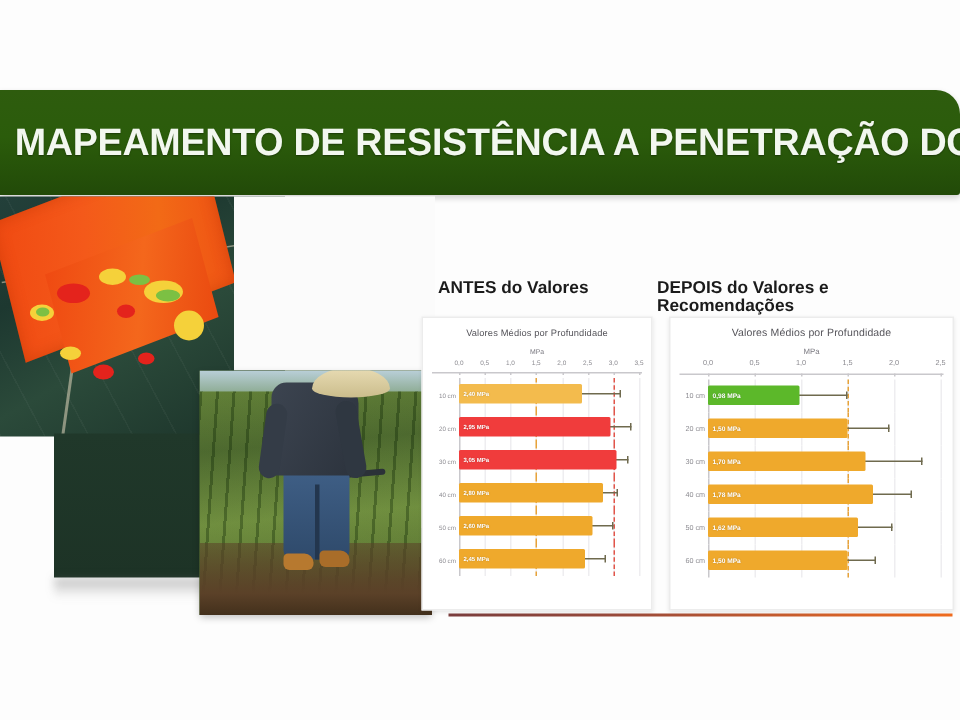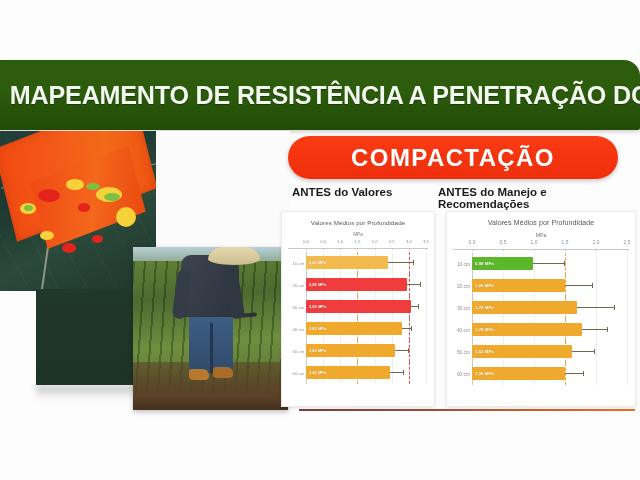--- a/index.html
+++ b/index.html
@@ -226,27 +226,24 @@
     <div class="ph-legs"></div>
     <div class="ph-leg-split"></div>
     <div class="ph-boot"></div>
     <div class="ph-boot2"></div>
     <div class="ph-torso"></div>
     <div class="ph-arm"></div>
     <div class="ph-arm2"></div>
     <div class="ph-hat"></div>
   </div>
 
-  <div class="cmp-btn">
-    <span>COMPACTAÇÃO</span>
-  </div>
 
   <div class="sub-row">
     <div class="sub-antes">ANTES  do Valores</div>
-    <div class="sub-depois">ANTES do Manejo e Recomendações</div>
+    <div class="sub-depois">DEPOIS do Valores e Recomendações</div>
   </div>
 
   <div class="chart-card" id="chart-left">
     <div class="chart-title">Valores Médios por Profundidade</div>
     <div class="axis-unit">MPa</div>
     <div class="plot">
       <div class="ticks">
           <span style="left: 18px;">0,0</span>
           <span style="left: 35.1429px;">0,5</span>
           <span style="left: 52.2857px;">1,0</span>

